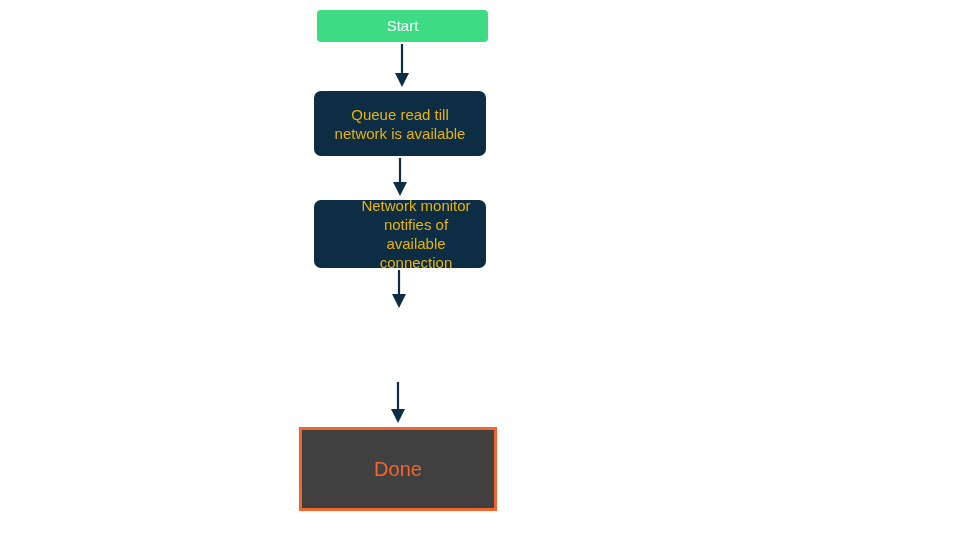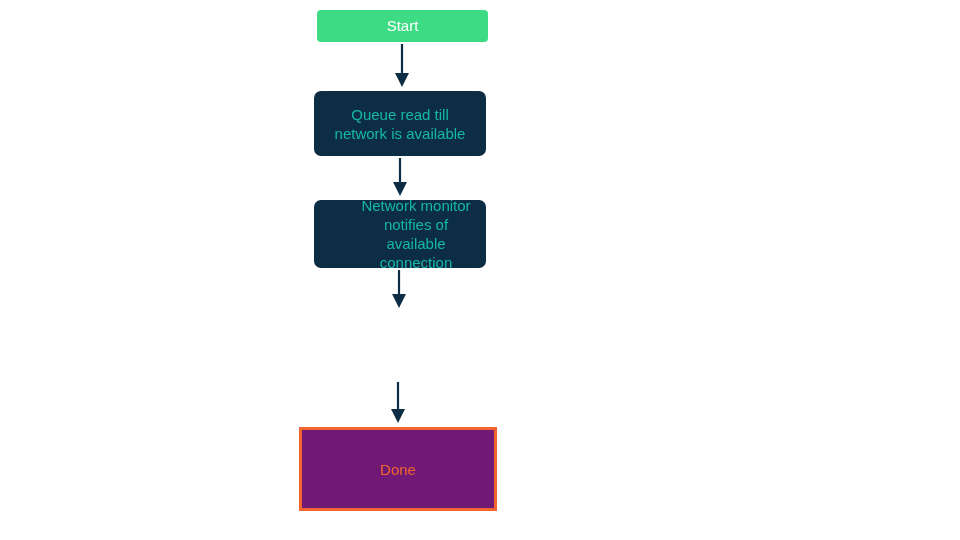--- a/index.html
+++ b/index.html
@@ -40,21 +40,21 @@
     background: #3ddc84;
     border-radius: 4px;
     color: #ffffff;
     font-size: 15px;
     line-height: 18px;
   }
 
   .node-process {
     background: #0c2d43;
     border-radius: 7px;
-    color: #14b8a6;
+    color: #eab308;
     font-size: 15px;
     line-height: 19px;
     padding: 0 8px;
   }
 
   .node-queue {
     left: 314px;
     top: 91px;
     width: 172px;
     height: 65px;
@@ -73,24 +73,24 @@
     top: 312px;
     width: 172px;
     height: 68px;
   }
 
   .node-done {
     left: 299px;
     top: 427px;
     width: 198px;
     height: 84px;
-    background: #701a75;
+    background: #404040;
     border: 3px solid #f26430;
     color: #f26430;
-    font-size: 15px;
+    font-size: 20px;
     line-height: 19px;
   }
 
   
   .connector {
     position: absolute;
     left: 0;
     top: 0;
   }
 </style>

